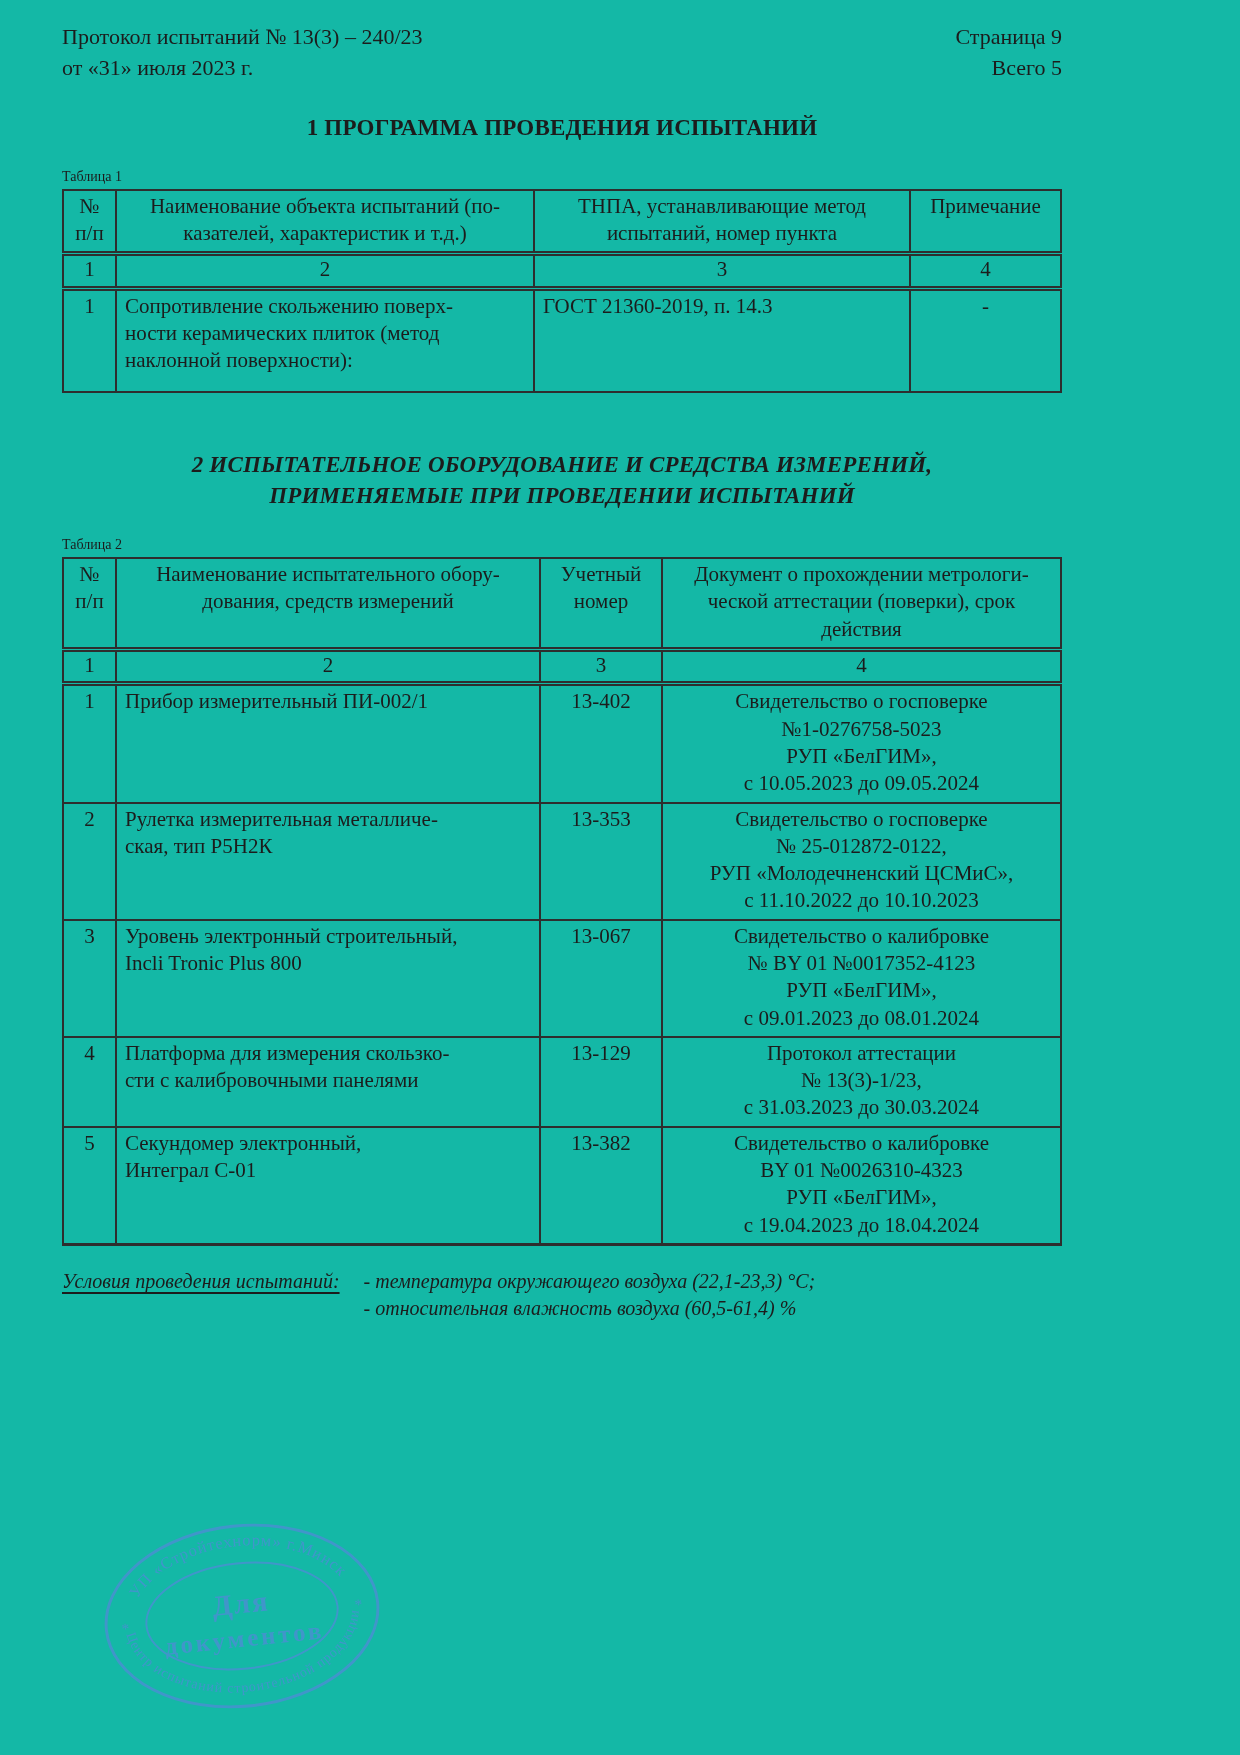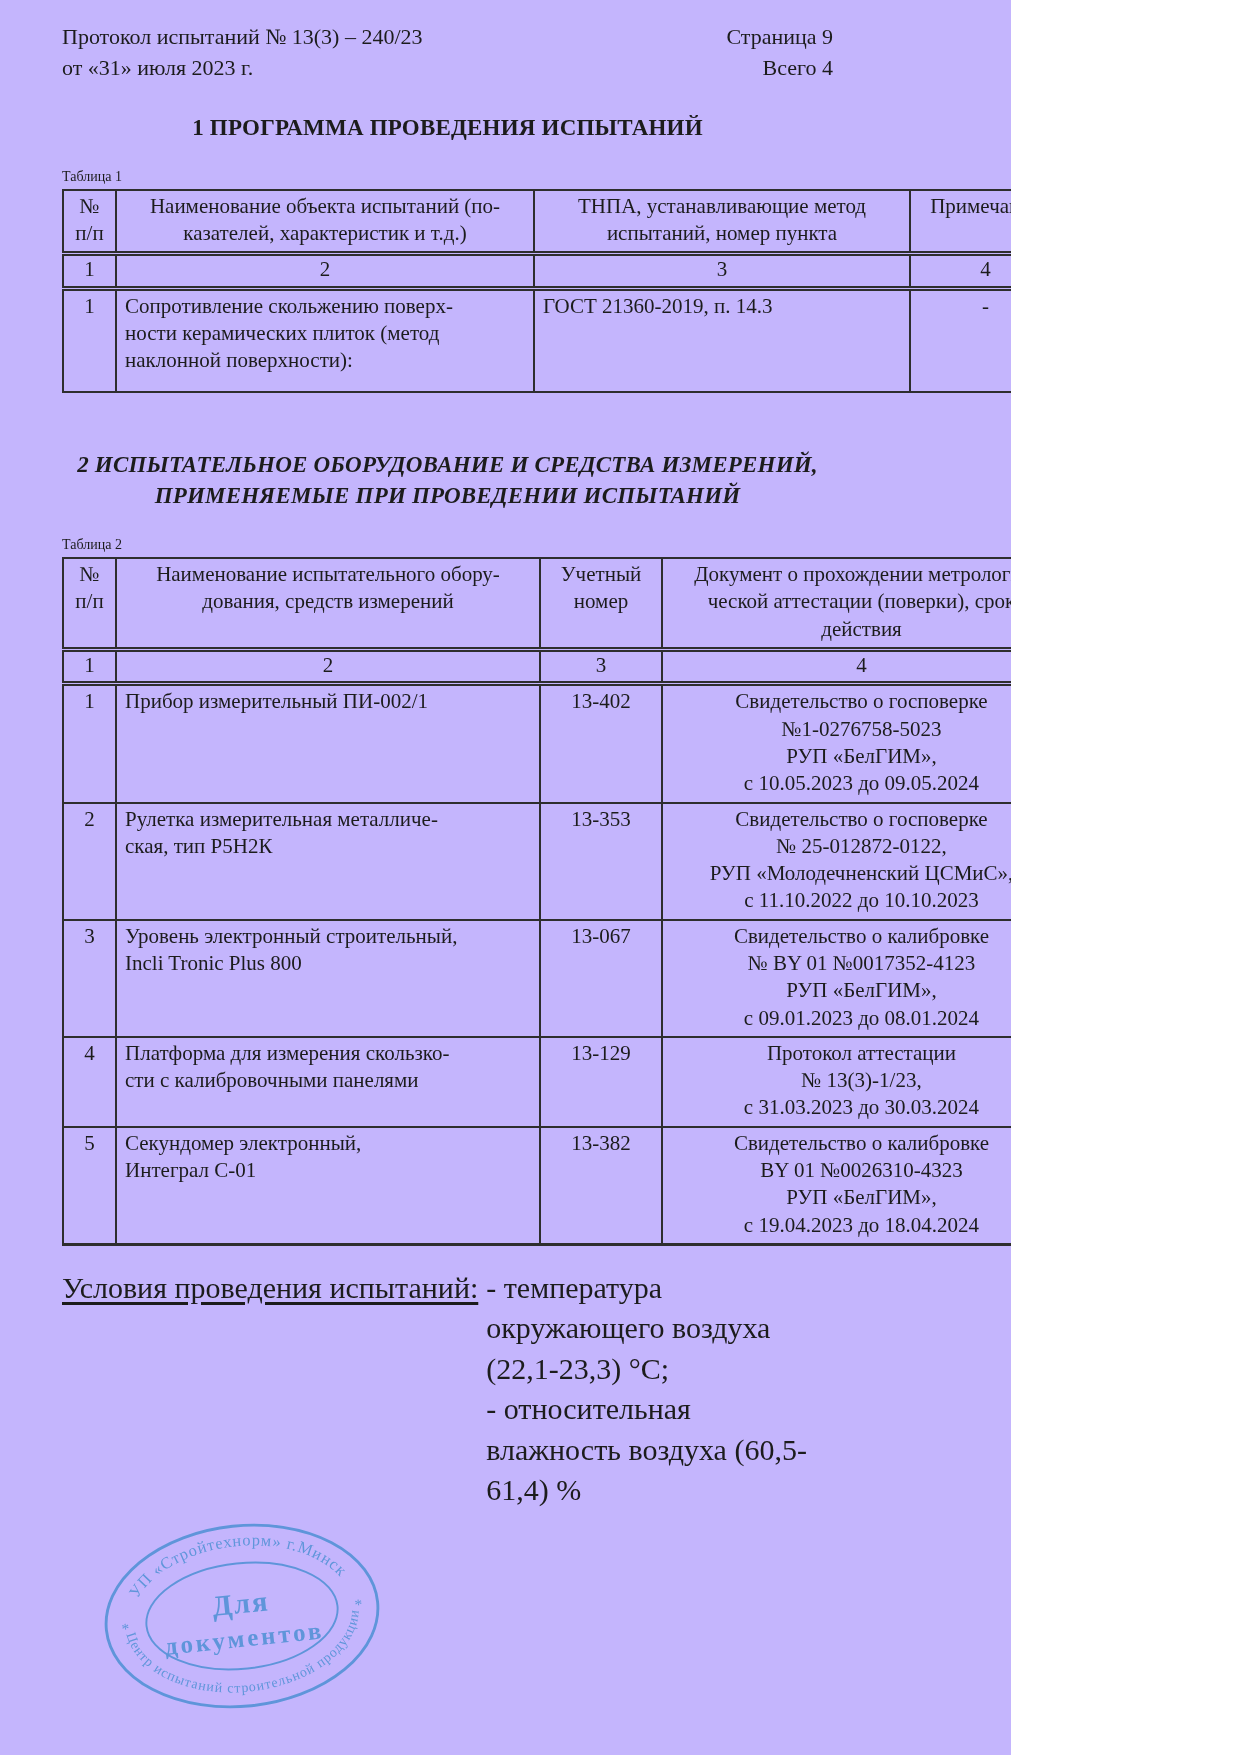--- a/index.html
+++ b/index.html
@@ -1,19 +1,19 @@
 <!DOCTYPE html>
 <html><head>
 <meta charset="utf-8">
 <style>
   * { margin:0; padding:0; box-sizing:border-box; }
   html,body { background:#ffffff; }
   .page {
-    width:1011px; height:1755px; position:relative; overflow:hidden;
-    background:#c4b5fd; color:#1c1c1c;
+    width:1240px; height:1755px; position:relative; overflow:hidden;
+    background:#14b8a6; color:#1c1c1c;
     font-family:"Liberation Serif", serif;
   }
   .content { padding:22px 178px 0 62px; }
 
   .hdr { display:flex; justify-content:space-between; font-size:22px; line-height:1.4; }
   .hdr-right { text-align:right; }
 
   .sec-title {
     text-align:center; font-weight:bold; font-size:23px; line-height:1.35;
     margin-top:28px; white-space:pre-line; letter-spacing:0.2px;
@@ -34,21 +34,21 @@
   }
   .doc-table td.c-num { text-align:center; }
   .doc-table td.c-left { text-align:left; }
   .doc-table td.c-center { text-align:center; }
   .t1 tr.data td { height:104px; }
   .t2 { border-bottom:3px solid #2e2e2e; }
 
   .t1 col.w1{width:53px} .t1 col.w2{width:418px} .t1 col.w3{width:376px} .t1 col.w4{width:151px}
   .t2 col.w1{width:53px} .t2 col.w2{width:424px} .t2 col.w3{width:122px} .t2 col.w4{width:399px}
 
-  .cond { display:flex; gap:8px; margin-top:22px; font-size:30px; line-height:1.35; }
+  .cond { display:flex; gap:24px; margin-top:22px; font-size:20px; line-height:1.35;font-style:italic; }
   .cond-label { white-space:nowrap; text-decoration:underline; text-underline-offset:4px; }
 
   .stamp {
     position:absolute; left:98px; top:1520px; width:288px; height:192px;
     transform:rotate(-6deg); opacity:0.82;
   }
   .stamp svg text { font-family:"Liberation Serif", serif; }
 </style>
 </head>
 <body>
@@ -56,21 +56,21 @@
 <div class="page">
   <div class="content">
 
     <div class="hdr">
       <div class="hdr-left">
         <div>Протокол испытаний № 13(3) – 240/23</div>
         <div>от «31» июля 2023 г.</div>
       </div>
       <div class="hdr-right">
         <div>Страница 9</div>
-        <div>Всего 4</div>
+        <div>Всего 5</div>
       </div>
     </div>
 
     <div class="sec-title">1 ПРОГРАММА ПРОВЕДЕНИЯ ИСПЫТАНИЙ</div>
 
     <div class="tcap">Таблица 1</div>
 
     <table class="doc-table t1">
       <colgroup>
           <col class="w1">

